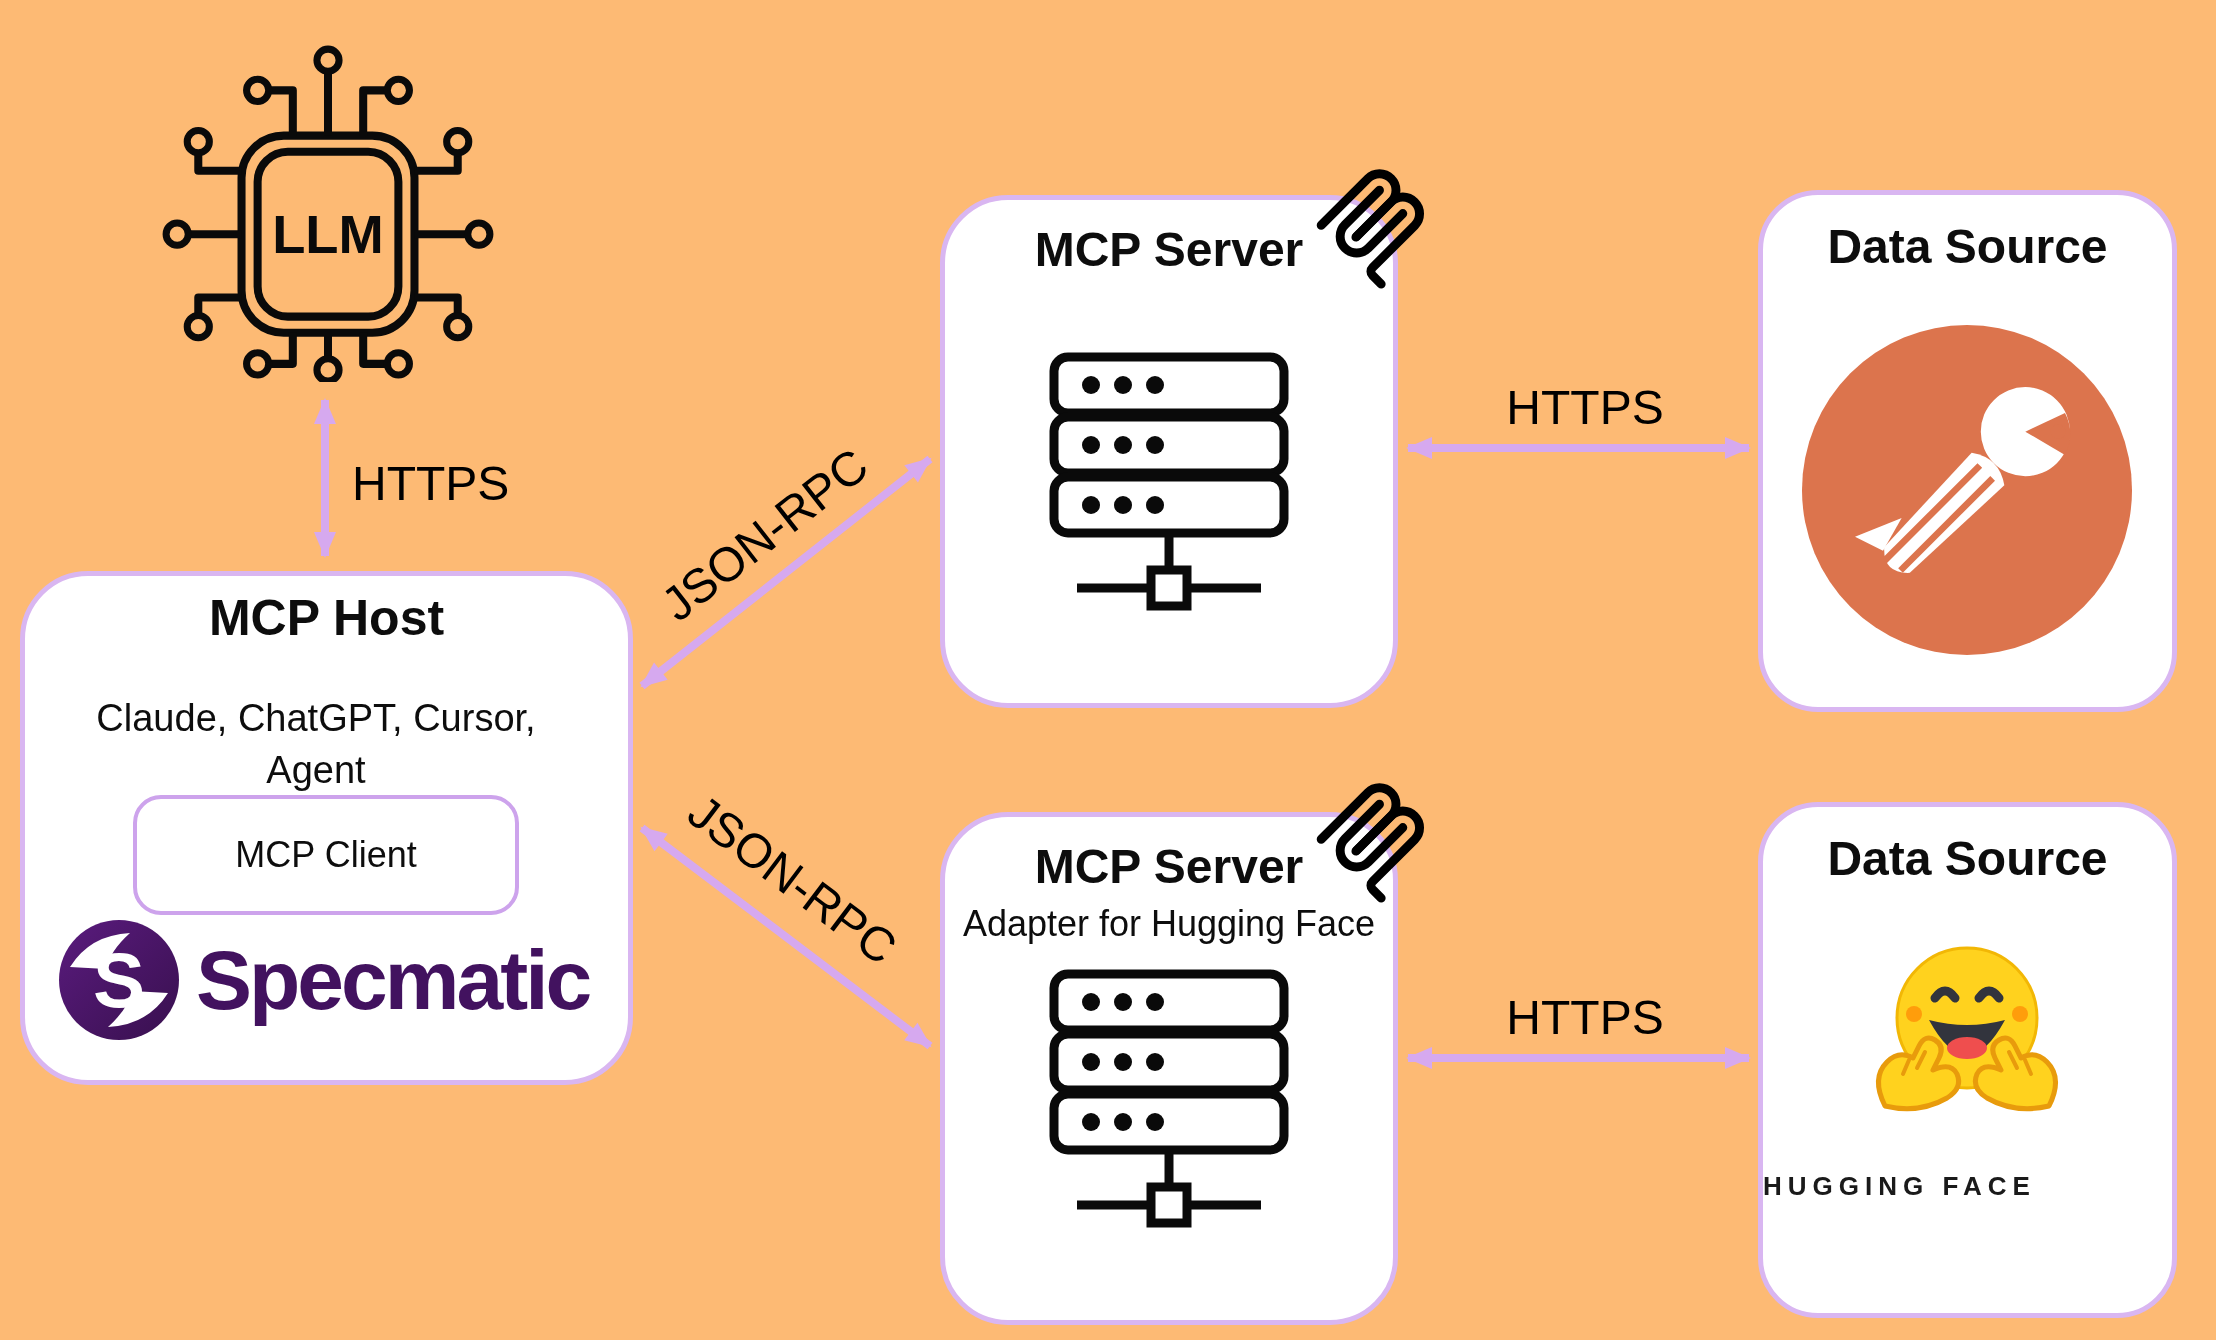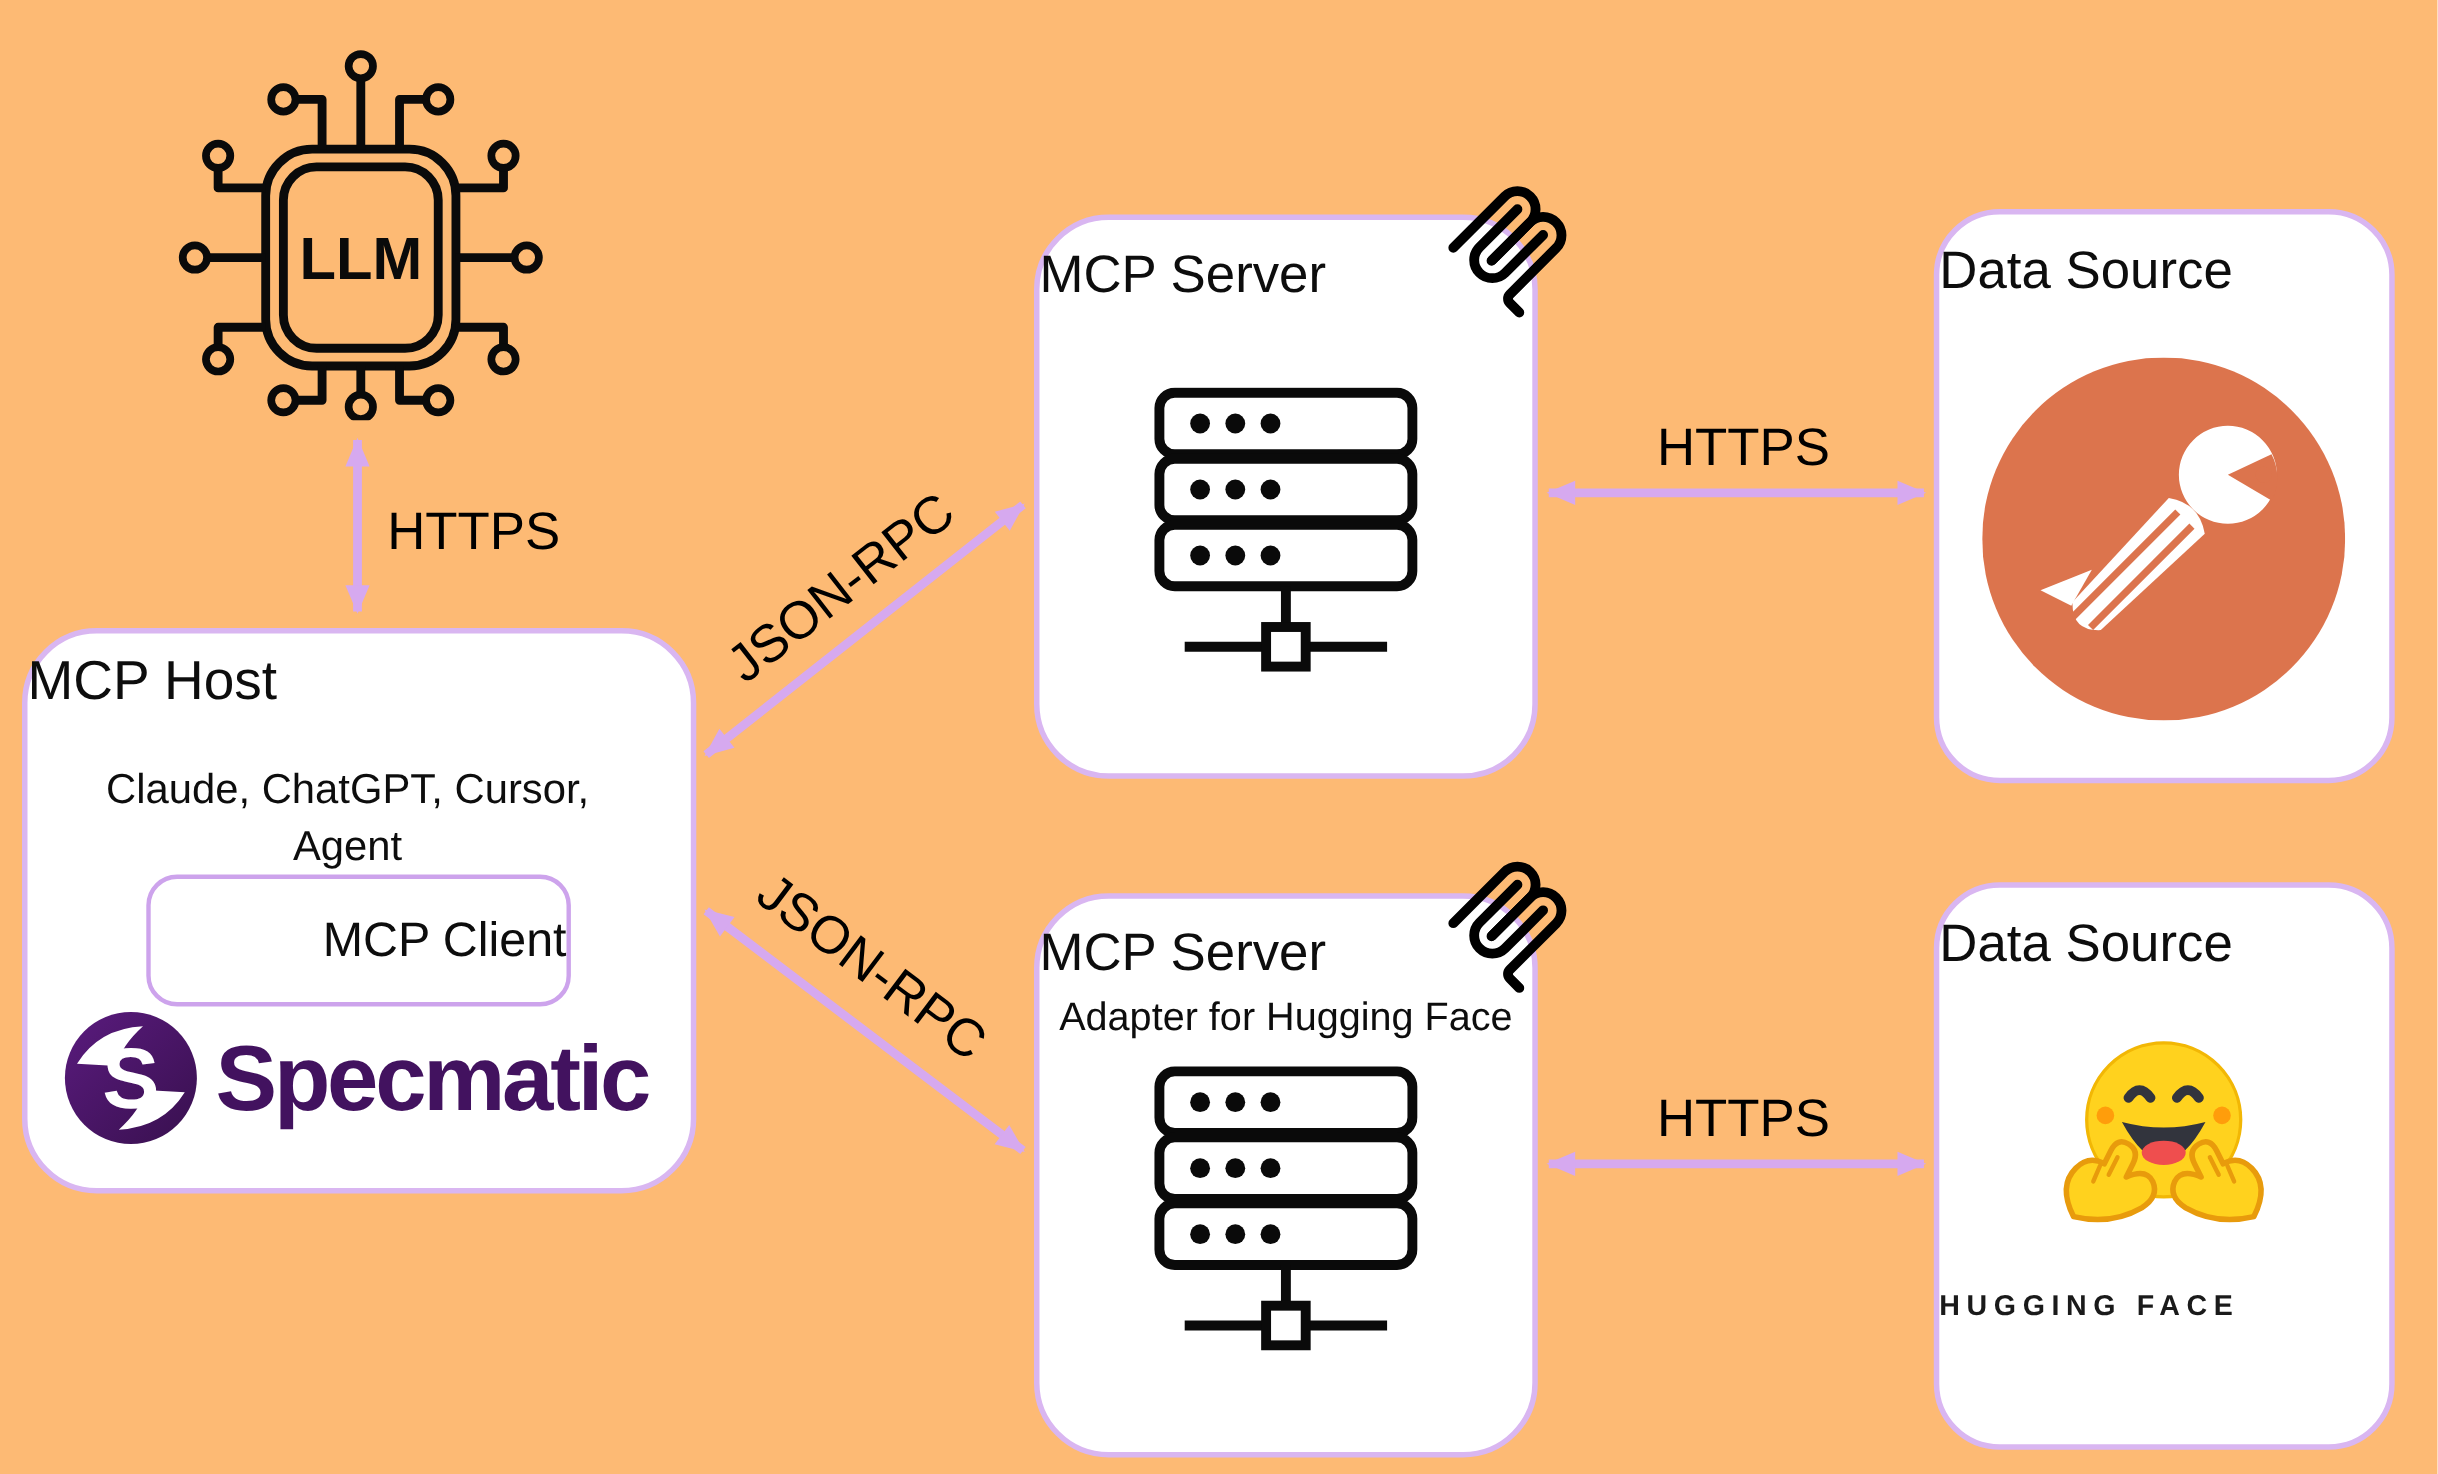--- a/index.html
+++ b/index.html
@@ -13,34 +13,34 @@
     --hf-mouth:#32343D;
     --hf-tongue:#EF4E4E;
   }
   *{margin:0;padding:0;box-sizing:border-box;}
   html,body{background:#fff;}
   body{font-family:"Liberation Sans", sans-serif;color:var(--text);}
   #canvas{position:relative;width:2216px;height:1340px;background:#fdba74;overflow:hidden;}
 
   .box{position:absolute;background:#fff;border:5px solid var(--box-border);}
   .r-big{border-radius:68px;}
-  .node-title{position:absolute;left:0;right:0;text-align:left;font-size:48px;font-weight:400;color:var(--text);line-height:1.15;}
+  .node-title{position:absolute;left:0;right:0;text-align:center;font-size:48px;font-weight:700;color:var(--text);line-height:1.15;}
   .node-sub{position:absolute;left:0;right:0;text-align:center;font-size:36px;font-weight:500;color:var(--text);}
   .edge-label{position:absolute;font-size:48px;font-weight:500;color:#000;line-height:1;white-space:nowrap;}
   .edge-label.centered{transform:translate(-50%,-50%);}
   .edge-label.rot-up{transform:translate(-50%,-50%) rotate(-38deg);}
   .edge-label.rot-down{transform:translate(-50%,-50%) rotate(37deg);}
 
   #connectors{position:absolute;left:0;top:0;width:2216px;height:1340px;pointer-events:none;}
   #connectors line{stroke:var(--arrow);stroke-width:8;}
 
   
   #host-apps{position:absolute;left:56px;width:520px;top:692px;text-align:center;font-size:38px;line-height:52px;font-weight:400;}
   #client-box{position:absolute;left:133px;top:795px;width:386px;height:120px;border:4px solid #CDA3EC;border-radius:28px;background:#fff;}
-  #client-box .lbl{width:100%;text-align:right;line-height:112px;font-size:44px;font-weight:500;}
+  #client-box .lbl{width:100%;text-align:center;line-height:112px;font-size:36px;font-weight:500;}
   #specmatic-row{position:absolute;left:56px;top:916px;height:128px;display:flex;align-items:center;}
   #specmatic-word{font-size:84px;font-weight:800;letter-spacing:-3px;color:var(--specmatic-purple);margin-left:14px;}
 
   #hf-wordmark{position:absolute;left:0;right:0;top:1160px;text-align:left;font-size:26px;font-weight:800;letter-spacing:6px;color:#1A1A1A;}
 
   .abs{position:absolute;}
 </style>
 </head>
 <body>
 

